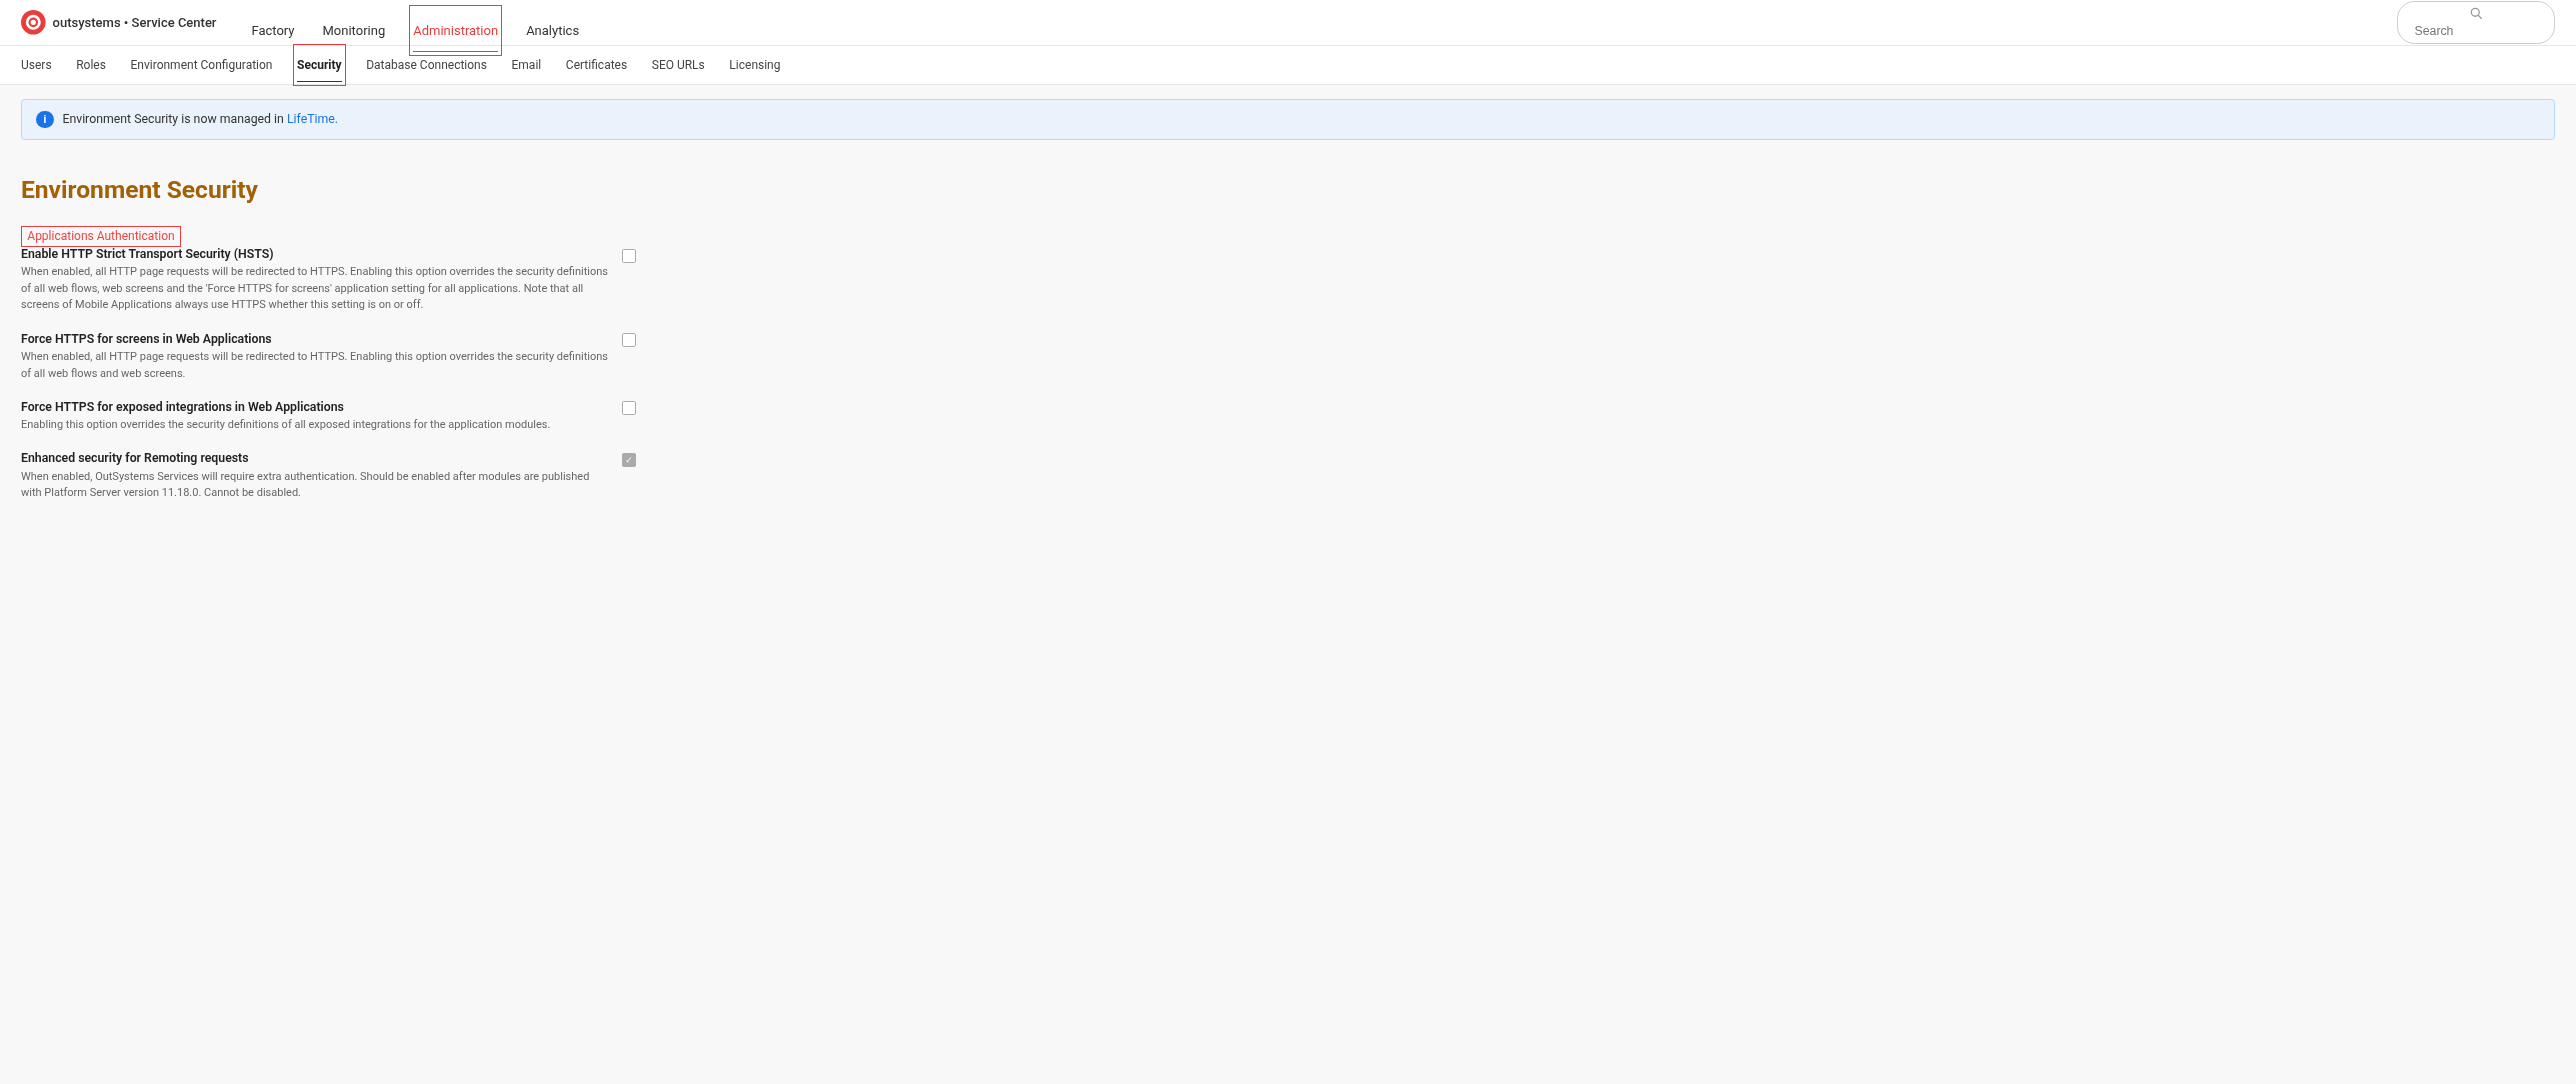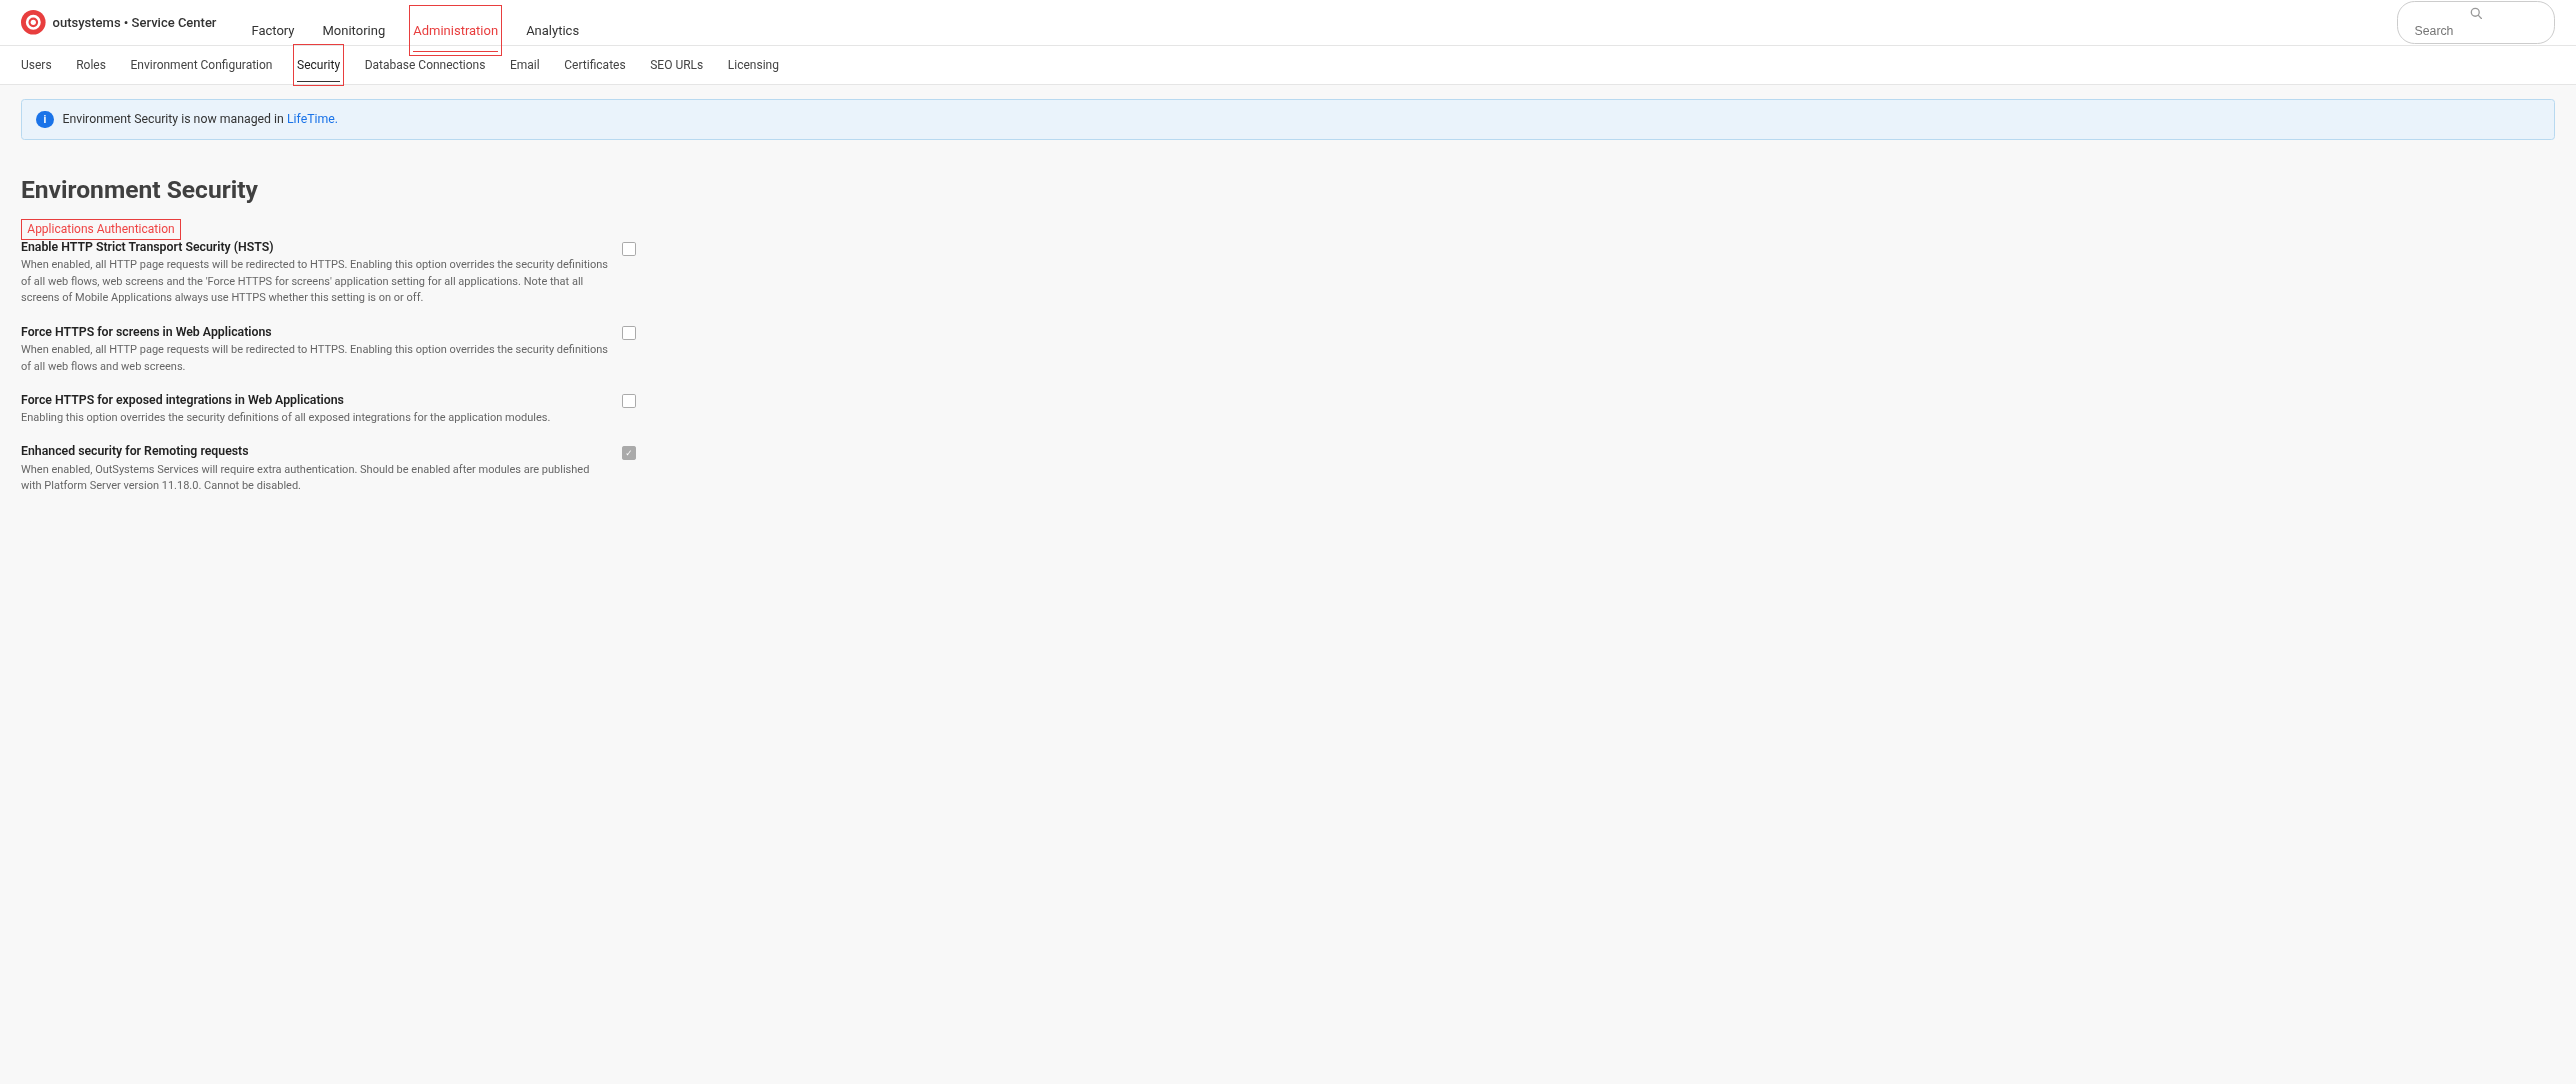--- a/index.html
+++ b/index.html
@@ -82,21 +82,21 @@
     }
     .sub-nav-link {
       font-size: 12px;
       color: #444;
       text-decoration: none;
       padding: 10.6px 0;
       cursor: pointer;
     }
     .sub-nav-link.active {
       color: #222;
-      font-weight: 400;
+      font-weight: 700;
       border-bottom: 1.8px solid #333;
       padding-bottom: 8.8px;
       outline: 1.8px solid #e83e3e;
       outline-offset: 3.5px;
     }
 
     
     .banner {
       margin: 14px 21px;
       background: #eaf3fb;
@@ -127,22 +127,22 @@
       text-decoration: none;
     }
 
     
     .page-content {
       padding: 21px 21px;
     }
     .page-title {
       font-size: 24.6px;
       font-weight: 700;
-      color: #404040;
-      margin-bottom: 15px;
+      color: #a16207;
+      margin-bottom: 22px;
     }
     .section-link {
       color: #ef4444;
       text-decoration: none;
       font-size: 12px;
       border: 0.9px solid #e83e3e;
       padding: 2.6px 5.3px;
       display: inline-block;
       margin-bottom: 0;
     }

